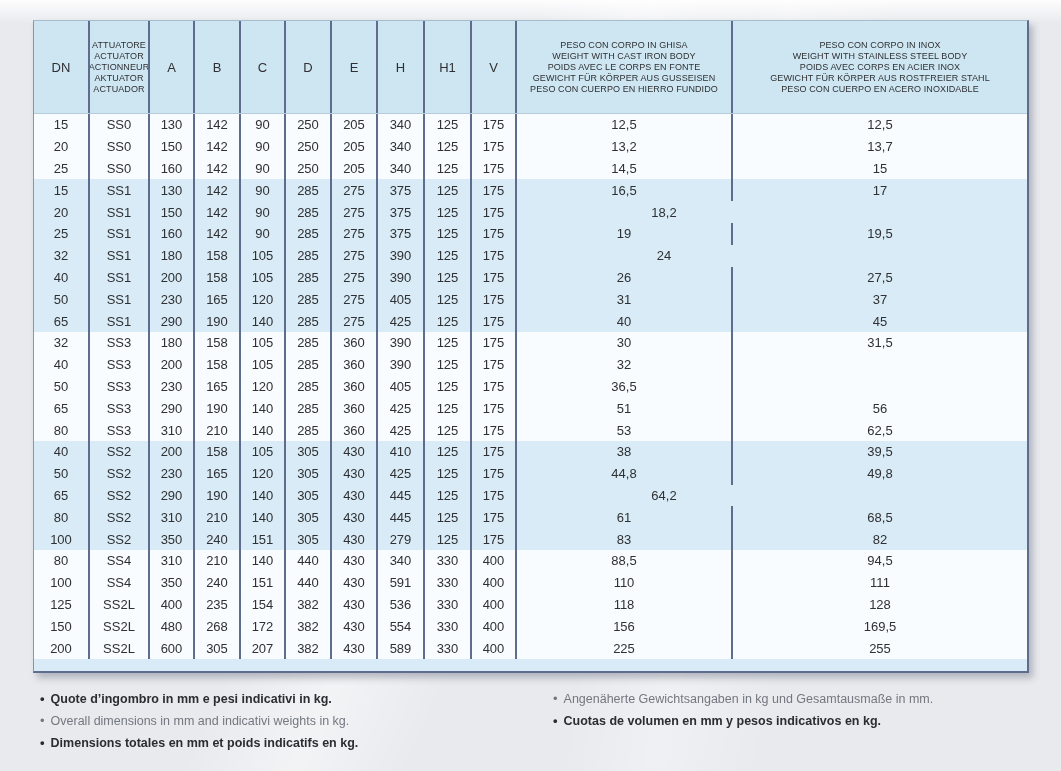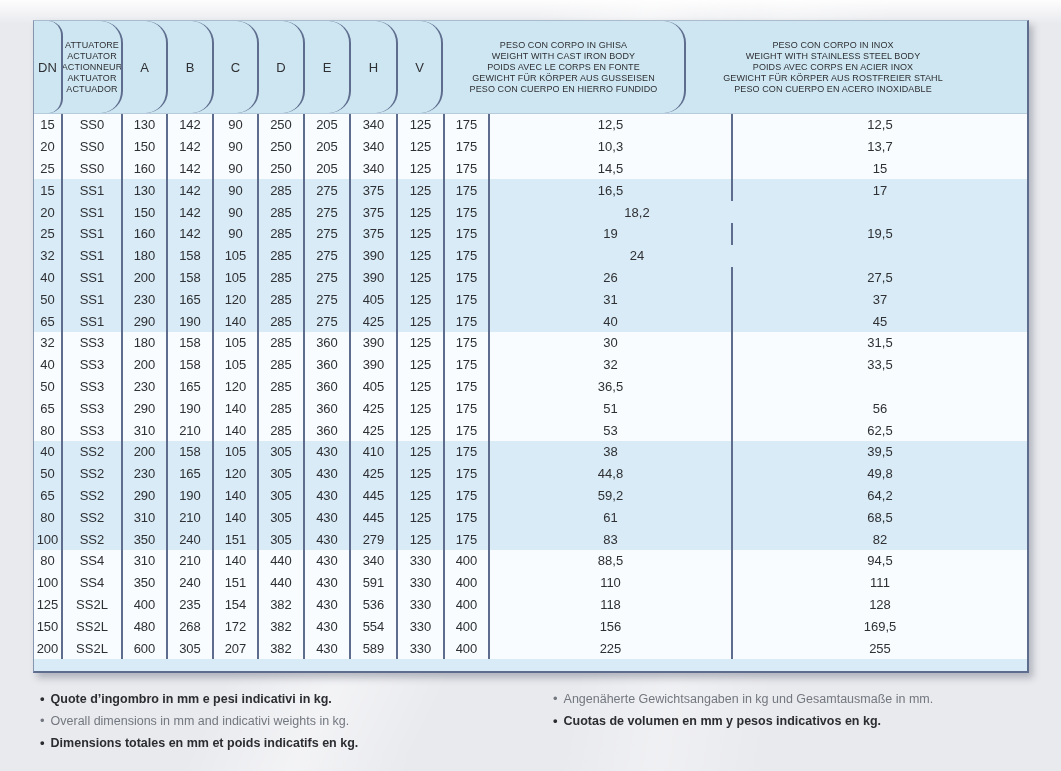--- a/index.html
+++ b/index.html
@@ -34,33 +34,33 @@
   .row-blue{background:#d8ebf6;}
   .cell{
     box-sizing:border-box;
     border-right:2px solid #5e6d8d;
     display:flex;align-items:center;justify-content:center;
     text-align:center;
     color:#2f3033;
     font-size:13px;
     overflow:hidden;
   }
-  .hcell{font-size:13px;color:#2f3033;border-radius:22px;}
+  .hcell{font-size:13px;color:#2f3033;}
   .hsmall{font-size:9px;line-height:11px;white-space:pre-line;letter-spacing:.1px;}
-  .c0{width:29px;}
+  .c0{width:56px;}
   .c1{width:60px;}
   .c2{width:45px;}
   .c3{width:46px;}
   .c4{width:45px;}
   .c5{width:46px;}
   .c6{width:46px;}
   .c7{width:47px;}
   .c8{width:47px;}
   .c9{width:45px;}
-  .c10{width:243px;}
+  .c10{width:216px;}
   .c11{width:268px;border-right:none;padding-left:26px;}
   .bottom-strip{height:12px;background:#d8ebf6;}
 
   
   .notes{
     position:absolute;left:40px;top:691px;width:995px;
     display:flex;
     font-size:12.5px;
   }
   .notes-col{display:flex;flex-direction:column;}
@@ -84,20 +84,21 @@
 ACTUATOR
 ACTIONNEUR
 AKTUATOR
 ACTUADOR</div>
       <div class="cell hcell c2">A</div>
       <div class="cell hcell c3">B</div>
       <div class="cell hcell c4">C</div>
       <div class="cell hcell c5">D</div>
       <div class="cell hcell c6">E</div>
       <div class="cell hcell c7">H</div>
+      <div class="cell hcell c8">H1</div>
       <div class="cell hcell c9">V</div>
       <div class="cell hcell hsmall c10">PESO CON CORPO IN GHISA
 WEIGHT WITH CAST IRON BODY
 POIDS AVEC LE CORPS EN FONTE
 GEWICHT FÜR KÖRPER AUS GUSSEISEN
 PESO CON CUERPO EN HIERRO FUNDIDO</div>
       <div class="cell hcell hsmall c11">PESO CON CORPO IN INOX
 WEIGHT WITH STAINLESS STEEL BODY
 POIDS AVEC CORPS EN ACIER INOX
 GEWICHT FÜR KÖRPER AUS ROSTFREIER STAHL
@@ -124,21 +125,21 @@
           <div class="cell c0">20</div>
           <div class="cell c1">SS0</div>
           <div class="cell c2">150</div>
           <div class="cell c3">142</div>
           <div class="cell c4">90</div>
           <div class="cell c5">250</div>
           <div class="cell c6">205</div>
           <div class="cell c7">340</div>
           <div class="cell c8">125</div>
           <div class="cell c9">175</div>
-          <div class="cell c10">10,3</div>
+          <div class="cell c10">13,2</div>
           <div class="cell c11">13,7</div>
         </div>
         <div class="trow row-white">
           <div class="cell c0">25</div>
           <div class="cell c1">SS0</div>
           <div class="cell c2">160</div>
           <div class="cell c3">142</div>
           <div class="cell c4">90</div>
           <div class="cell c5">250</div>
           <div class="cell c6">205</div>
@@ -263,21 +264,20 @@
           <div class="cell c1">SS3</div>
           <div class="cell c2">200</div>
           <div class="cell c3">158</div>
           <div class="cell c4">105</div>
           <div class="cell c5">285</div>
           <div class="cell c6">360</div>
           <div class="cell c7">390</div>
           <div class="cell c8">125</div>
           <div class="cell c9">175</div>
           <div class="cell c10">32</div>
-          <div class="cell c11">33,5</div>
         </div>
         <div class="trow row-white">
           <div class="cell c0">50</div>
           <div class="cell c1">SS3</div>
           <div class="cell c2">230</div>
           <div class="cell c3">165</div>
           <div class="cell c4">120</div>
           <div class="cell c5">285</div>
           <div class="cell c6">360</div>
           <div class="cell c7">405</div>
@@ -345,21 +345,20 @@
           <div class="cell c0">65</div>
           <div class="cell c1">SS2</div>
           <div class="cell c2">290</div>
           <div class="cell c3">190</div>
           <div class="cell c4">140</div>
           <div class="cell c5">305</div>
           <div class="cell c6">430</div>
           <div class="cell c7">445</div>
           <div class="cell c8">125</div>
           <div class="cell c9">175</div>
-          <div class="cell c10">59,2</div>
           <div class="cell c11">64,2</div>
         </div>
         <div class="trow row-blue">
           <div class="cell c0">80</div>
           <div class="cell c1">SS2</div>
           <div class="cell c2">310</div>
           <div class="cell c3">210</div>
           <div class="cell c4">140</div>
           <div class="cell c5">305</div>
           <div class="cell c6">430</div>

